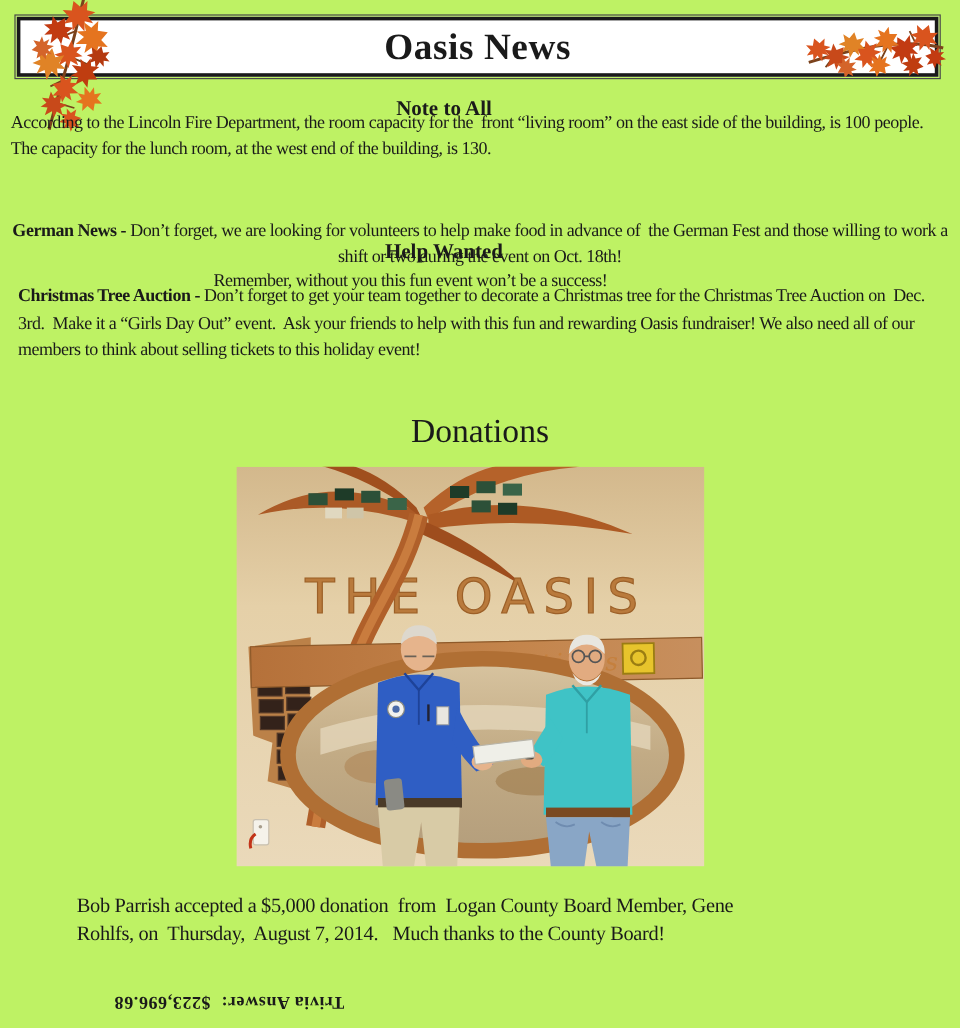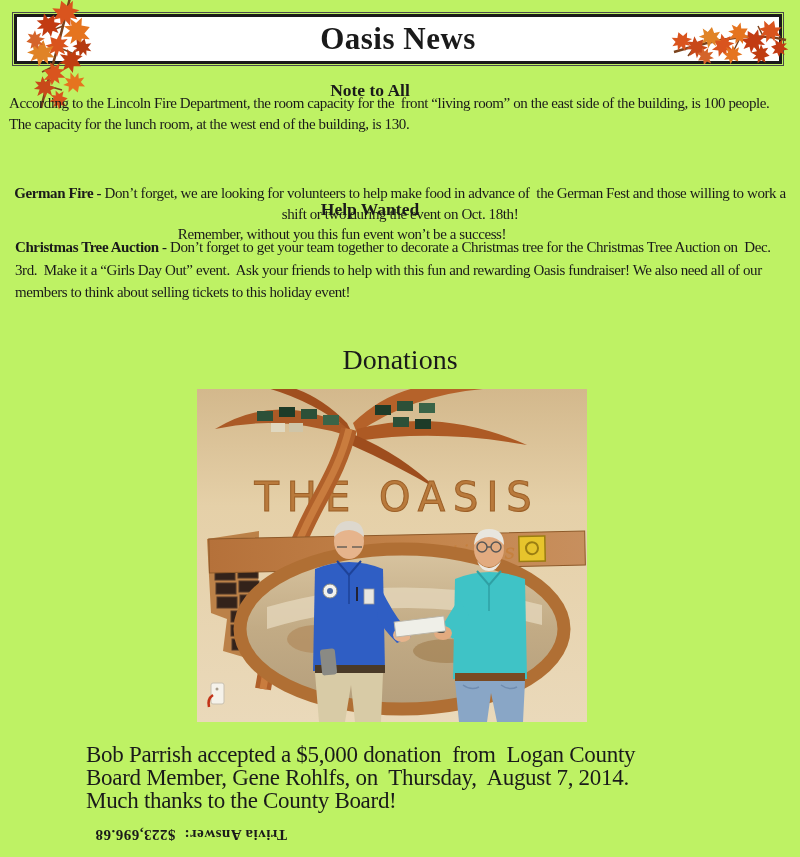--- a/index.html
+++ b/index.html
@@ -46,22 +46,22 @@
     position:absolute;left:0;top:344px;width:800px;text-align:center;
     font-weight:normal;font-size:28px;
   }
   
   .photo{
     position:absolute;left:197px;top:389px;width:390px;height:333px;
     overflow:hidden;
   }
   
   .caption{
-    position:absolute;left:86px;top:743px;width:592px;
-    font-size:23px;letter-spacing:-.3px;line-height:23px;white-space:pre-wrap;
+    position:absolute;left:64px;top:743px;width:592px;
+    font-size:17px;letter-spacing:-.3px;line-height:23px;white-space:pre-wrap;
   }
   
   .trivia{
     position:absolute;left:95px;top:826px;
     font-size:15px;font-weight:bold;letter-spacing:.5px;
     transform:rotate(180deg);
     white-space:pre-wrap;
   }
 </style>
 </head>
@@ -106,21 +106,21 @@
     <use href="#leafP" transform="translate(92,42) rotate(100) scale(0.7)" fill="#bf3d10"></use>
     <use href="#leafP" transform="translate(64,42) rotate(140) scale(0.7)" fill="#e5741f"></use>
     <use href="#leafP" transform="translate(38,44) rotate(-120) scale(0.65)" fill="#d4642a"></use>
     <use href="#leafP" transform="translate(112,36) rotate(-80) scale(0.65)" fill="#c23b12"></use>
   </svg>
 
   <div class="h-section note-heading">Note to All</div>
   <div class="para note-body">According to the Lincoln Fire Department, the room capacity for the  front “living room” on the east side of the building, is 100 people.  The capacity for the lunch room, at the west end of the building, is 130.</div>
 
   <div class="h-section help-heading">Help Wanted</div>
-  <div class="para german-para"><span class="bold-lead">German Fire - </span><span>Don’t forget, we are looking for volunteers to help make food in advance of  the German Fest and those willing to work a shift or two during the event on Oct. 18th!</span></div>
+  <div class="para german-para"><span class="bold-lead">German News - </span><span>Don’t forget, we are looking for volunteers to help make food in advance of  the German Fest and those willing to work a shift or two during the event on Oct. 18th!</span></div>
   <div class="para remember-line">Remember, without you this fun event won’t be a success!</div>
   <div class="para christmas-para"><span class="bold-lead">Christmas Tree Auction - </span><span>Don’t forget to get your team together to decorate a Christmas tree for the Christmas Tree Auction on  Dec. 3rd.  Make it a “Girls Day Out” event.  Ask your friends to help with this fun and rewarding Oasis fundraiser! We also need all of our members to think about selling tickets to this holiday event!</span></div>
 
   <div class="donations-heading">Donations</div>
 
   <svg class="photo" width="390" height="333" viewBox="0 0 390 333">
     <defs>
       <linearGradient id="wallG" x1="0" y1="0" x2="0" y2="1">
         <stop offset="0" stop-color="#d3b88c"></stop>
         <stop offset="0.35" stop-color="#e5d0a8"></stop>

